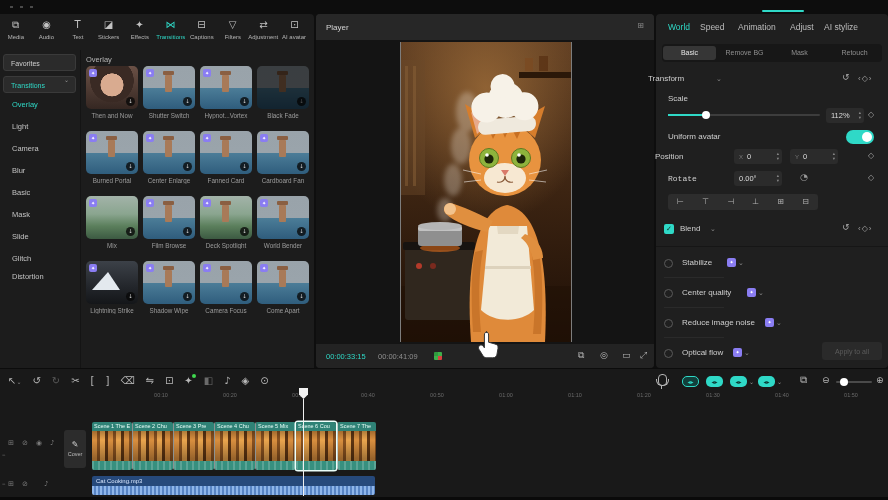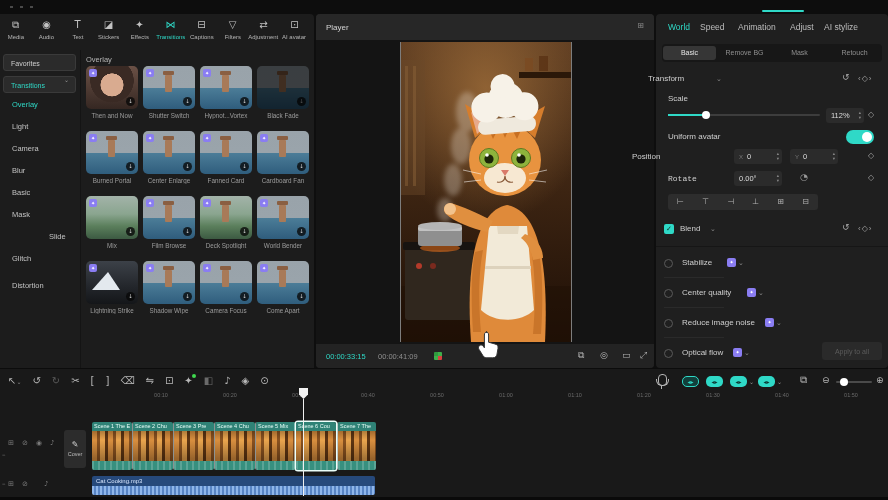--- a/index.html
+++ b/index.html
@@ -139,23 +139,23 @@
   <div class="sb-btn" style="top:76px;color:#2fd9c7;">
     <span>Transitions</span>
     <span class="ic" style="position:absolute;right:6px;top:0;font-size:6px;color:#9a9a9a;">⌄</span>
   </div>
   <div class="sb-item active" style="top:100px;">Overlay</div>
   <div class="sb-item" style="top:122px;">Light</div>
   <div class="sb-item" style="top:144px;">Camera</div>
   <div class="sb-item" style="top:166px;">Blur</div>
   <div class="sb-item" style="top:188px;">Basic</div>
   <div class="sb-item" style="top:210px;">Mask</div>
-  <div class="sb-item" style="top:232px;margin-left:37px;">Slide</div>
+  <div class="sb-item" style="top:232px;">Slide</div>
   <div class="sb-item" style="top:254px;">Glitch</div>
-  <div class="sb-item" style="top:281px;">Distortion</div>
+  <div class="sb-item" style="top:272px;">Distortion</div>
   <div class="abs" style="left:80px;top:50px;width:1px;height:318px;background:#141414;"></div>
 
   <div class="abs" style="left:86px;top:55px;font-size:7.5px;color:#b5b5b5;">Overlay</div>
 
   <div class="cell" style="left:86px;top:66px;">
     <div class="thumb t-face">
         <span class="bpro ic">✦</span>
         <span class="bdl ic">↓</span>
       </div>
     <div class="cap">Then and Now</div>
@@ -417,21 +417,21 @@
     <span class="ud ic">
         <span>▴</span>
         <span>▾</span>
       </span>
   </div>
   <span class="kf" style="left:868px;top:110px;"><span>◇</span></span>
 
   <span class="abs ilabel" style="left:668px;top:132px;">Uniform avatar</span>
   <div class="toggle" style="left:846px;top:130px;"></div>
 
-  <span class="abs ilabel" style="left:632px;top:152px;">Position</span>
+  <span class="abs ilabel" style="left:655px;top:152px;">Position</span>
   <div class="num" style="left:734px;top:149px;width:48px;">
     <span style="color:#777;font-size:6px;margin-right:4px;">X</span>
     <span>0</span>
     <span class="ud ic">
         <span>▴</span>
         <span>▾</span>
       </span>
   </div>
   <div class="num" style="left:790px;top:149px;width:48px;">
     <span style="color:#777;font-size:6px;margin-right:4px;">Y</span>

